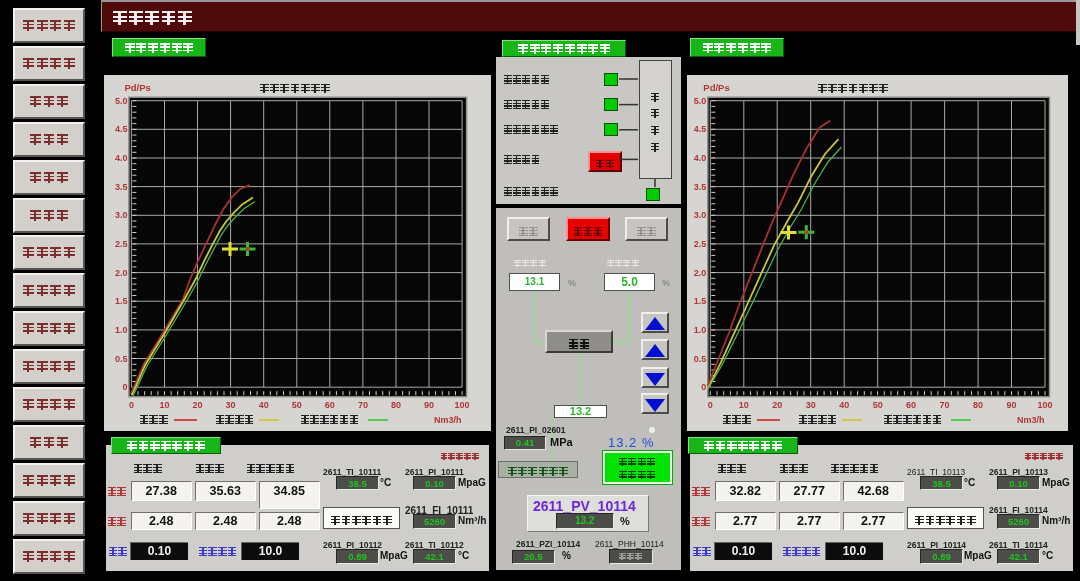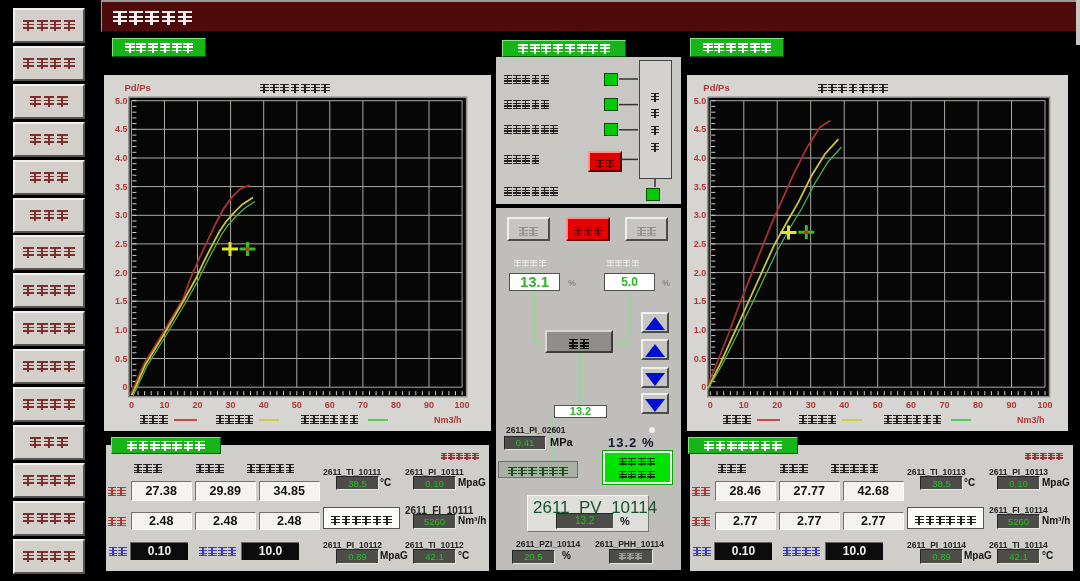--- a/index.html
+++ b/index.html
@@ -8,21 +8,21 @@
 .z b{display:inline-block;position:static;width:.84em;height:.86em;margin:0 .07em;vertical-align:middle;
  background:repeating-linear-gradient(180deg,currentColor 0 .13em,transparent .13em .28em),
  linear-gradient(90deg,transparent 0 .3em,currentColor .3em .47em,transparent .47em 100%);}
 .sb .z b{margin:0 .11em}
 .sb{left:13px;width:72px;height:35px;background:#d3d0cb;color:#7c2d2d;
  border-top:2px solid #f3f1ed;border-left:2px solid #f3f1ed;border-right:2px solid #55534f;border-bottom:2px solid #55534f;
  text-align:center;line-height:30px}
 .gb{background:#17b517;color:#fff;text-align:center;
  border-top:1px solid #7fe57f;border-left:1px solid #7fe57f;border-right:1px solid #0a5c0a;border-bottom:1px solid #0a5c0a}
 .vb{background:#4c4c49;border-top:1px solid #26262a;border-left:1px solid #26262a;border-right:1px solid #e8e8e4;border-bottom:1px solid #e8e8e4;
- color:#21c321;font-weight:normal;text-align:center}
+ color:#21c321;font-weight:bold;text-align:center}
 .wb{background:#fff;border:1px solid #50504e;color:#2db52d;font-weight:bold;text-align:center}
 .nb{background:#f4f3f0;border-top:1px solid #72716e;border-left:1px solid #72716e;border-right:1px solid #fff;border-bottom:1px solid #fff;
  color:#111;font-weight:bold;text-align:center}
 .kb{background:#0c0c0c;border-top:1px solid #666;border-left:1px solid #666;color:#f2f2f2;font-weight:bold;text-align:center}
 .btn3{border-top:2px solid #efeeea;border-left:2px solid #efeeea;border-right:2px solid #4c4b48;border-bottom:2px solid #4c4b48}
 svg{position:absolute}
 </style></head><body>
 <div class="sb" style="top:8px;font-size:13px"><span class="z" style="font-size:13px;color:#7c2d2d;"><b></b><b></b><b></b><b></b></span></div>
 <div class="sb" style="top:46px;font-size:13px"><span class="z" style="font-size:13px;color:#7c2d2d;"><b></b><b></b><b></b><b></b></span></div>
 <div class="sb" style="top:84px;font-size:13px"><span class="z" style="font-size:13px;color:#7c2d2d;"><b></b><b></b><b></b></span></div>
@@ -410,55 +410,55 @@
       <line x1="38.5" y1="134" x2="51" y2="134" stroke="#8fdc8f" stroke-width="1.5"></line>
       <line x1="115" y1="134" x2="133.5" y2="134" stroke="#8fdc8f" stroke-width="1.5"></line>
       <line x1="84.6" y1="145" x2="84.6" y2="197" stroke="#8fdc8f" stroke-width="1.5"></line>
       <line x1="56" y1="209" x2="56" y2="253" stroke="#8fdc8f" stroke-width="1.5"></line>
     </svg>
     <div class="btn3" style="left:11px;top:9px;width:43px;height:24px;background:#c6c5c2;text-align:center;line-height:20px"><span class="z" style="font-size:10px;color:#969590;"><b></b><b></b></span></div>
     <div class="btn3" style="left:70px;top:9px;width:44px;height:24px;background:#e90000;border-top-color:#ff8f8f;border-left-color:#ff8f8f;border-right-color:#600;border-bottom-color:#600;text-align:center;line-height:20px"><span class="z" style="font-size:10px;color:#600404;"><b></b><b></b><b></b></span></div>
     <div class="btn3" style="left:129px;top:9px;width:43px;height:24px;background:#c6c5c2;text-align:center;line-height:20px"><span class="z" style="font-size:10px;color:#969590;"><b></b><b></b></span></div>
     <span class="z" style="position:absolute;left:17px;top:51px;font-size:8.5px;color:#e8e7e4;"><b></b><b></b><b></b><b></b></span>
     <span class="z" style="position:absolute;left:110px;top:51px;font-size:8.5px;color:#e8e7e4;"><b></b><b></b><b></b><b></b></span>
-    <div class="wb" style="left:13px;top:65px;width:51px;height:18px;font-size:15px;line-height:16px">13.1</div>
+    <div class="wb" style="left:13px;top:65px;width:51px;height:18px;font-size:10px;line-height:16px">13.1</div>
     <div class="wb" style="left:108px;top:65px;width:51px;height:18px;font-size:12px;line-height:16px">5.0</div>
     <span style="left:72px;top:70px;font-size:9px;color:#8a8987;font-weight:bold">%</span>
     <span style="left:166px;top:70px;font-size:9px;color:#8a8987;font-weight:bold">%</span>
     <div style="left:49px;top:122px;width:68px;height:23px;background:#8f8e8b;border-top:2px solid #d8d7d4;border-left:2px solid #d8d7d4;border-right:2px solid #3c3b38;border-bottom:2px solid #3c3b38;text-align:center;line-height:19px"><span class="z" style="font-size:11px;color:#111;letter-spacing:6px"><b></b><b></b></span></div>
     <div class="btn3" style="left:144.7px;top:104.3px;width:28px;height:21px;background:#c6c5c2;text-align:center;line-height:0"><div style="position:static;display:inline-block;width:0;height:0;border-left:10px solid transparent;border-right:10px solid transparent;border-bottom:13px solid #000fd0;margin-top:3px"></div></div>
     <div class="btn3" style="left:144.7px;top:130.6px;width:28px;height:21px;background:#c6c5c2;text-align:center;line-height:0"><div style="position:static;display:inline-block;width:0;height:0;border-left:10px solid transparent;border-right:10px solid transparent;border-bottom:13px solid #000fd0;margin-top:3px"></div></div>
     <div class="btn3" style="left:144.7px;top:158.9px;width:28px;height:21px;background:#c6c5c2;text-align:center;line-height:0"><div style="position:static;display:inline-block;width:0;height:0;border-left:10px solid transparent;border-right:10px solid transparent;border-top:13px solid #000fd0;margin-top:4px"></div></div>
     <div class="btn3" style="left:144.7px;top:185.2px;width:28px;height:21px;background:#c6c5c2;text-align:center;line-height:0"><div style="position:static;display:inline-block;width:0;height:0;border-left:10px solid transparent;border-right:10px solid transparent;border-top:13px solid #000fd0;margin-top:4px"></div></div>
     <div class="wb" style="left:58px;top:196.7px;width:53px;height:13.5px;font-size:11px;line-height:11px">13.2</div>
     <span style="left:10px;top:217px;font-size:8.5px;color:#222;font-weight:bold">2611_PI_02601</span>
     <div class="vb" style="left:8px;top:227.8px;width:42px;height:14px;font-size:9.5px;line-height:12px">0.41</div>
     <span style="left:54px;top:228px;font-size:11px;color:#111;font-weight:bold">MPa</span>
-    <span style="left:112px;top:227px;font-size:13px;color:#0f172a;font-weight:bold;letter-spacing:1px">13.2 %</span>
+    <span style="left:112px;top:227px;font-size:13px;color:#1d4ed8;font-weight:normal;letter-spacing:1px">13.2 %</span>
     <div style="left:153px;top:219px;width:6px;height:6px;background:#eee;border-radius:3px"></div>
     <div style="left:2px;top:252.7px;width:80px;height:17px;background:#a9b1a5;border:1px solid #6e6e6c;text-align:center;line-height:15px"><span class="z" style="font-size:10.5px;color:#14541c;"><b></b><b></b><b></b><b></b><b></b><b></b></span></div>
     <div style="left:106.5px;top:243.4px;width:69px;height:33px;background:#00e300;border:2px solid #f0f0ee;outline:1px solid #0a0;text-align:center;font-size:10px;line-height:13.5px;padding-top:1px"><span class="z" style="font-size:9.5px;color:#063f06;"><b></b><b></b><b></b><b></b></span><br><span class="z" style="font-size:9.5px;color:#063f06;"><b></b><b></b><b></b><b></b></span></div>
     <div style="left:30.7px;top:287px;width:122px;height:37px;background:#dededb;border-top:1px solid #f5f5f2;border-left:1px solid #f5f5f2;border-right:1px solid #7a7977;border-bottom:1px solid #7a7977"></div>
-    <span style="left:37px;top:290px;font-size:17px;color:#14532d;font-weight:normal">2611_PV_10114</span>
+    <span style="left:37px;top:290px;font-size:14px;color:#6d28d9;font-weight:bold">2611_PV_10114</span>
     <div class="vb" style="left:59.7px;top:304.6px;width:58px;height:16px;font-size:10px;line-height:14px">13.2</div>
     <span style="left:124px;top:307px;font-size:11px;color:#111;font-weight:bold">%</span>
     <span style="left:20px;top:331px;font-size:8.5px;color:#222;font-weight:bold">2611_PZI_10114</span>
     <div class="vb" style="left:15.7px;top:341.5px;width:43px;height:14px;font-size:9.5px;line-height:12px">20.5</div>
     <span style="left:66px;top:342px;font-size:10px;color:#111;font-weight:bold">%</span>
-    <span style="left:99px;top:331px;font-size:8.5px;color:#222;font-weight:bold">2611_PHH_10114</span>
+    <span style="left:99px;top:331px;font-size:8.5px;color:#222;font-weight:normal">2611_PHH_10114</span>
     <div class="vb" style="left:112.5px;top:341px;width:44px;height:14.5px;font-size:8px;line-height:13px;color:#989894"><span class="z" style="font-size:8px;color:#9a9a96;"><b></b><b></b><b></b></span></div>
   </div>
 <div style="left:106px;top:445px;width:383px;height:126px;background:#cfcecb">
     <span class="z" style="position:absolute;left:334px;top:8px;font-size:8px;color:#a03030;"><b></b><b></b><b></b><b></b><b></b></span>
     <span class="z" style="position:absolute;left:27px;top:18px;font-size:10px;color:#222;"><b></b><b></b><b></b></span>
     <span class="z" style="position:absolute;left:89px;top:18px;font-size:10px;color:#222;"><b></b><b></b><b></b></span>
     <span class="z" style="position:absolute;left:140px;top:18px;font-size:10px;color:#222;"><b></b><b></b><b></b><b></b><b></b></span>
     <div class="nb" style="left:25px;top:36px;width:60.5px;height:20px;font-size:12.5px;line-height:18px">27.38</div>
-    <div class="nb" style="left:89px;top:36px;width:60.5px;height:20px;font-size:12.5px;line-height:18px">29.89</div>
-    <div class="nb" style="left:153px;top:36px;width:60.5px;height:20px;font-size:12.5px;line-height:18px">34.85</div>
+    <div class="nb" style="left:89px;top:36px;width:60.5px;height:20px;font-size:12.5px;line-height:18px">35.63</div>
+    <div class="nb" style="left:153px;top:36px;width:60.5px;height:28px;font-size:12.5px;line-height:18px">34.85</div>
     <div class="nb" style="left:25px;top:67px;width:60.5px;height:18px;font-size:12.5px;line-height:16px">2.48</div>
     <div class="nb" style="left:89px;top:67px;width:60.5px;height:18px;font-size:12.5px;line-height:16px">2.48</div>
     <div class="nb" style="left:153px;top:67px;width:60.5px;height:18px;font-size:12.5px;line-height:16px">2.48</div>
     <span class="z" style="position:absolute;left:1px;top:41px;font-size:10px;color:#b03535;"><b></b><b></b></span>
     <span class="z" style="position:absolute;left:1px;top:71px;font-size:10px;color:#b03535;"><b></b><b></b></span>
     <div style="left:217px;top:61.8px;width:77px;height:22px;background:#fbfbf8;border:1px solid #555452;text-align:center;line-height:20px"><span class="z" style="font-size:10.5px;color:#222;"><b></b><b></b><b></b><b></b><b></b><b></b></span></div>
     <span class="z" style="position:absolute;left:2px;top:101px;font-size:10px;color:#3b3bc8;"><b></b><b></b></span>
     <div class="kb" style="left:24px;top:97px;width:58px;height:18px;font-size:12px;line-height:16px">0.10</div>
     <span class="z" style="position:absolute;left:92px;top:101px;font-size:10px;color:#3b3bc8;"><b></b><b></b><b></b><b></b></span>
     <div class="kb" style="left:135px;top:97px;width:58px;height:18px;font-size:12px;line-height:16px">10.0</div>
@@ -476,34 +476,34 @@
     <span style="left:274px;top:105px;font-size:10px;color:#111;font-weight:bold">MpaG</span>
     <span style="left:299px;top:95px;font-size:8.5px;color:#222;font-weight:bold">2611_TI_10112</span>
     <div class="vb" style="left:307px;top:104.0px;width:43px;height:14.7px;font-size:9.5px;line-height:13px">42.1</div>
     <span style="left:352px;top:105px;font-size:10px;color:#111;font-weight:bold">°C</span>
   </div>
 <div style="left:690px;top:445px;width:383px;height:126px;background:#cfcecb">
     <span class="z" style="position:absolute;left:334px;top:8px;font-size:8px;color:#a03030;"><b></b><b></b><b></b><b></b><b></b></span>
     <span class="z" style="position:absolute;left:27px;top:18px;font-size:10px;color:#222;"><b></b><b></b><b></b></span>
     <span class="z" style="position:absolute;left:89px;top:18px;font-size:10px;color:#222;"><b></b><b></b><b></b></span>
     <span class="z" style="position:absolute;left:140px;top:18px;font-size:10px;color:#222;"><b></b><b></b><b></b><b></b><b></b></span>
-    <div class="nb" style="left:25px;top:36px;width:60.5px;height:20px;font-size:12.5px;line-height:18px">28.46</div>
+    <div class="nb" style="left:25px;top:36px;width:60.5px;height:20px;font-size:12.5px;line-height:18px">32.82</div>
     <div class="nb" style="left:89px;top:36px;width:60.5px;height:20px;font-size:12.5px;line-height:18px">27.77</div>
     <div class="nb" style="left:153px;top:36px;width:60.5px;height:20px;font-size:12.5px;line-height:18px">42.68</div>
     <div class="nb" style="left:25px;top:67px;width:60.5px;height:18px;font-size:12.5px;line-height:16px">2.77</div>
     <div class="nb" style="left:89px;top:67px;width:60.5px;height:18px;font-size:12.5px;line-height:16px">2.77</div>
     <div class="nb" style="left:153px;top:67px;width:60.5px;height:18px;font-size:12.5px;line-height:16px">2.77</div>
     <span class="z" style="position:absolute;left:1px;top:41px;font-size:10px;color:#b03535;"><b></b><b></b></span>
     <span class="z" style="position:absolute;left:1px;top:71px;font-size:10px;color:#b03535;"><b></b><b></b></span>
     <div style="left:217px;top:61.8px;width:77px;height:22px;background:#fbfbf8;border:1px solid #555452;text-align:center;line-height:20px"><span class="z" style="font-size:10.5px;color:#222;"><b></b><b></b><b></b><b></b><b></b><b></b></span></div>
     <span class="z" style="position:absolute;left:2px;top:101px;font-size:10px;color:#3b3bc8;"><b></b><b></b></span>
     <div class="kb" style="left:24px;top:97px;width:58px;height:18px;font-size:12px;line-height:16px">0.10</div>
     <span class="z" style="position:absolute;left:92px;top:101px;font-size:10px;color:#3b3bc8;"><b></b><b></b><b></b><b></b></span>
     <div class="kb" style="left:135px;top:97px;width:58px;height:18px;font-size:12px;line-height:16px">10.0</div>
-    <span style="left:217px;top:22px;font-size:8.5px;color:#222;font-weight:bold">2611_TI_10113</span>
+    <span style="left:217px;top:22px;font-size:8.5px;color:#222;font-weight:normal">2611_TI_10113</span>
     <div class="vb" style="left:230px;top:30.7px;width:43px;height:14.7px;font-size:9.5px;line-height:13px">38.5</div>
     <span style="left:274px;top:32px;font-size:10px;color:#111;font-weight:bold">°C</span>
     <span style="left:299px;top:22px;font-size:8.5px;color:#222;font-weight:bold">2611_PI_10113</span>
     <div class="vb" style="left:307px;top:30.7px;width:43px;height:14.7px;font-size:9.5px;line-height:13px">0.10</div>
     <span style="left:352px;top:32px;font-size:10px;color:#111;font-weight:bold">MpaG</span>
     <span style="left:299px;top:60px;font-size:8.5px;color:#222;font-weight:bold">2611_FI_10114</span>
     <div class="vb" style="left:307px;top:69.0px;width:43px;height:14.7px;font-size:9.5px;line-height:13px">5260</div>
     <span style="left:352px;top:70px;font-size:10px;color:#111;font-weight:bold">Nm³/h</span>
     <span style="left:217px;top:95px;font-size:8.5px;color:#222;font-weight:bold">2611_PI_10114</span>
     <div class="vb" style="left:230px;top:104.0px;width:43px;height:14.7px;font-size:9.5px;line-height:13px">0.89</div>

